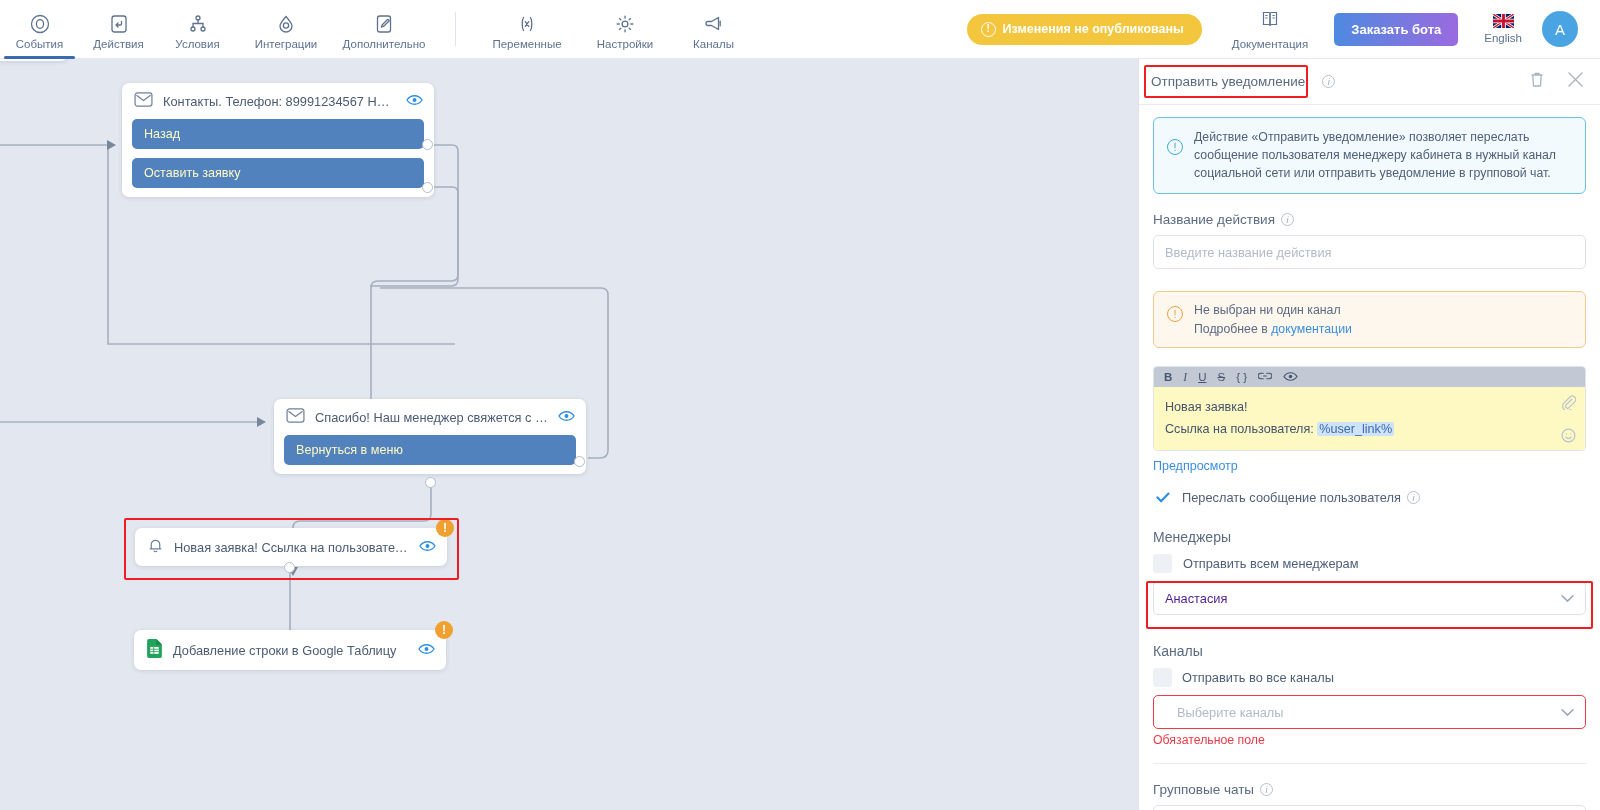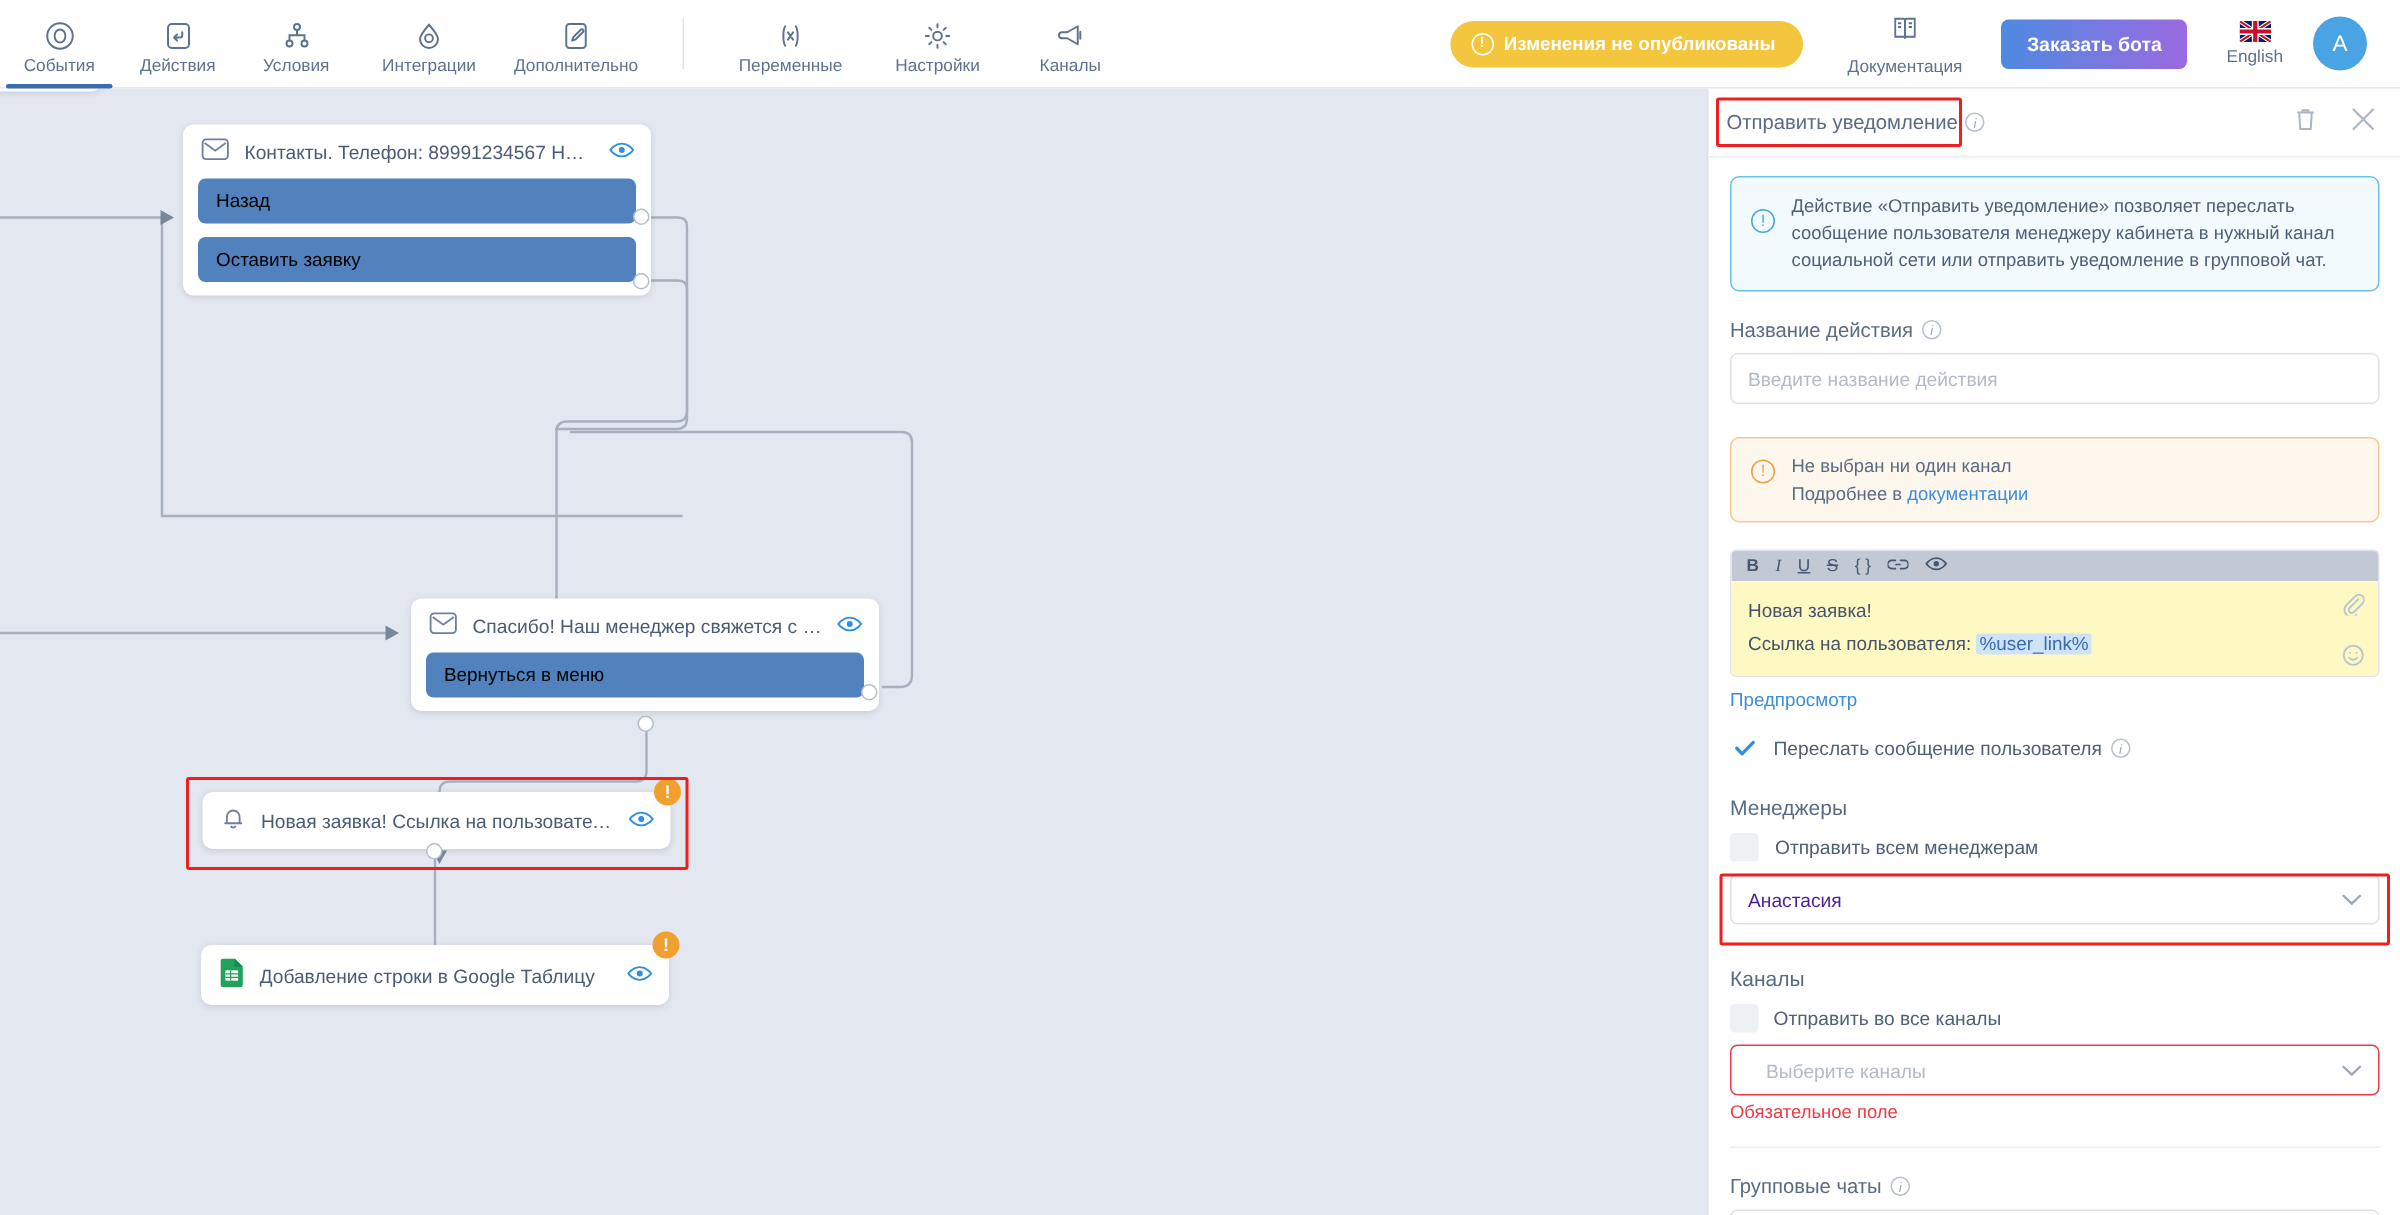--- a/index.html
+++ b/index.html
@@ -78,21 +78,21 @@
     z-index:3;
   }
   .node-head {
     display:flex; align-items:center; gap:10px;
     padding: 9px 11px 9px 12px; font-size:12.8px; color:#4a5b73;
     white-space:nowrap; overflow:hidden;
   }
   .node-head .txt { flex:1; overflow:hidden; text-overflow:ellipsis; white-space:nowrap; }
   .node-head .eye { flex:0 0 auto; cursor:pointer; }
   .btn-row {
-    margin: 0 10px 9px 10px; background:#5182bd; color:#000000;
+    margin: 0 10px 9px 10px; background:#5182bd; color:#fef9c3;
     border-radius:5px; font-size:12.6px; padding:8px 12px; position:relative;
     cursor:pointer;
   }
   .port {
     position:absolute; width:11px; height:11px; border-radius:50%;
     background:#fff; border:1.6px solid #b3bdcc; z-index:5;
   }
   .alert-dot {
     position:absolute; width:18px; height:18px; border-radius:50%;
     background:#f0a02e; color:#fff; font-size:12px; font-weight:bold;
@@ -111,21 +111,21 @@
   
   .panel {
     position:absolute; top:59px; right:0; width:462px; height:751px;
     background:#ffffff; border-left:1px solid #dde2ea;
     display:flex; flex-direction:column;
   }
   .panel-head {
     height:46px; display:flex; align-items:center; padding:0 16px 0 12px;
     border-bottom:1px solid #e9edf3; flex:0 0 auto; position:relative;
   }
-  .panel-title { font-size:13.5px; color:#5b6b82; display:flex; align-items:center; gap:5px; }
+  .panel-title { font-size:13.5px; color:#5b6b82; display:flex; align-items:center; gap:17px; }
   .panel-head .sp { flex:1; }
   .hicon { cursor:pointer; color:#9aa7b8; margin-left:22px; }
   .panel-body { flex:1; overflow-y:auto; padding: 12px 14px 20px 14px; }
 
   .info-box {
     border:1px solid #69c0e8; background:#f2fafd; border-radius:6px;
     padding:11px 13px; display:flex; gap:11px; align-items:flex-start;
     margin-bottom:18px;
   }
   .info-box .t { font-size:12.3px; line-height:1.45; color:#4e5f78; }

